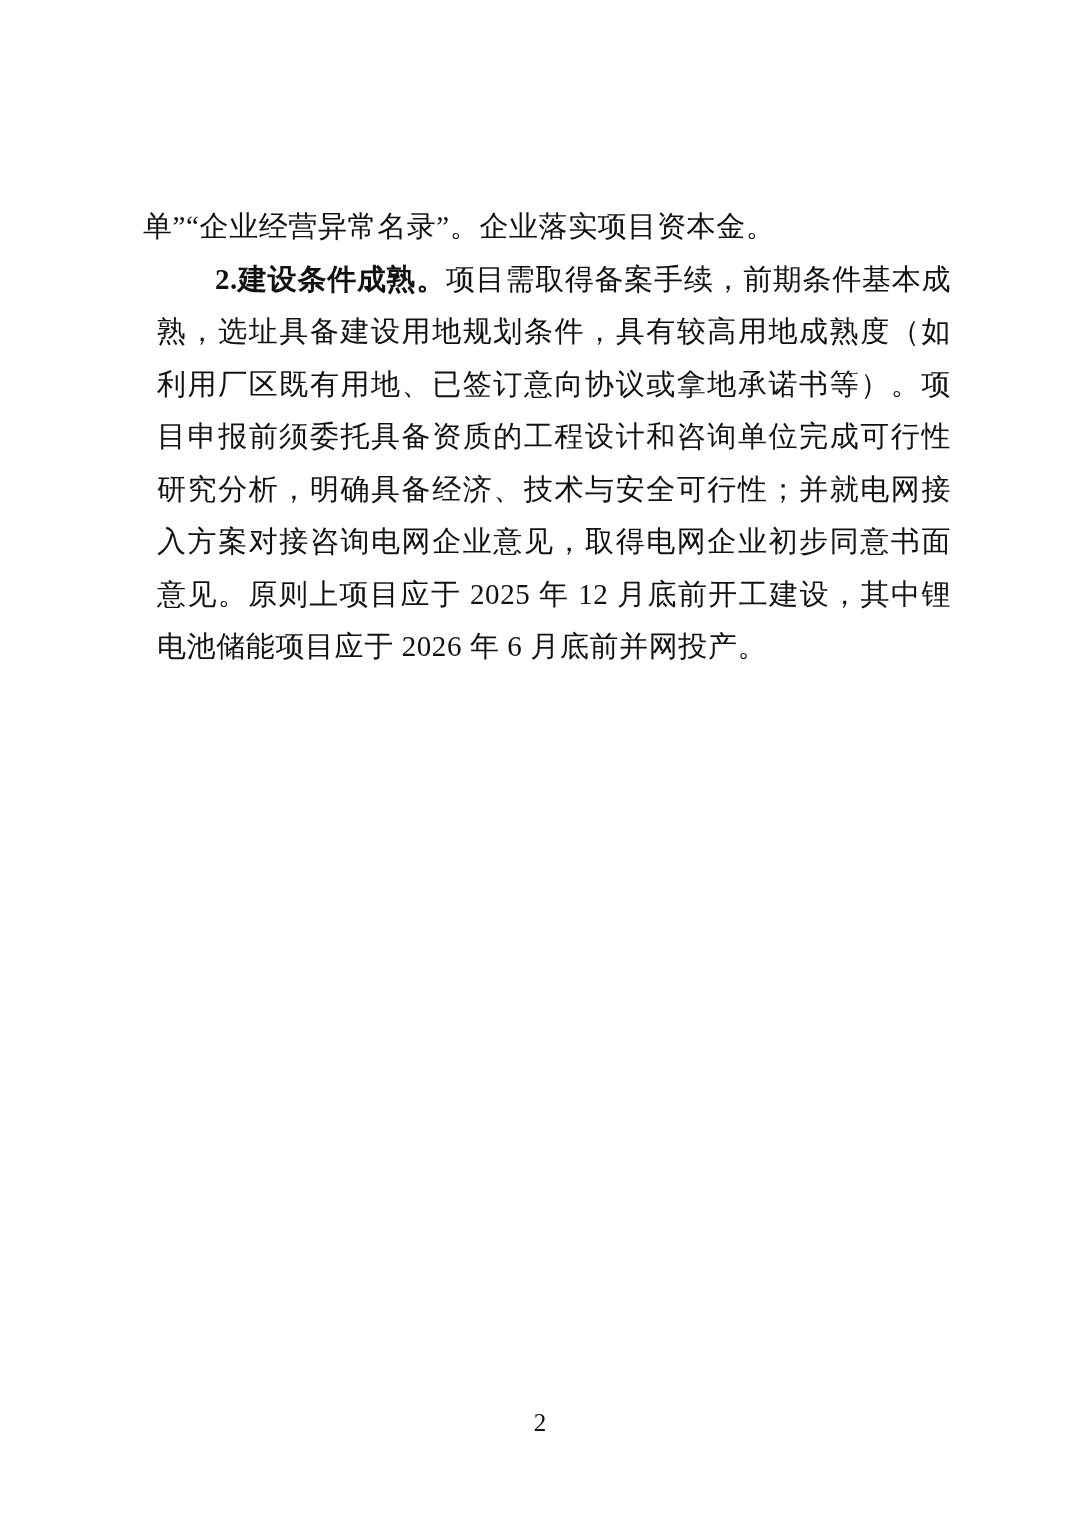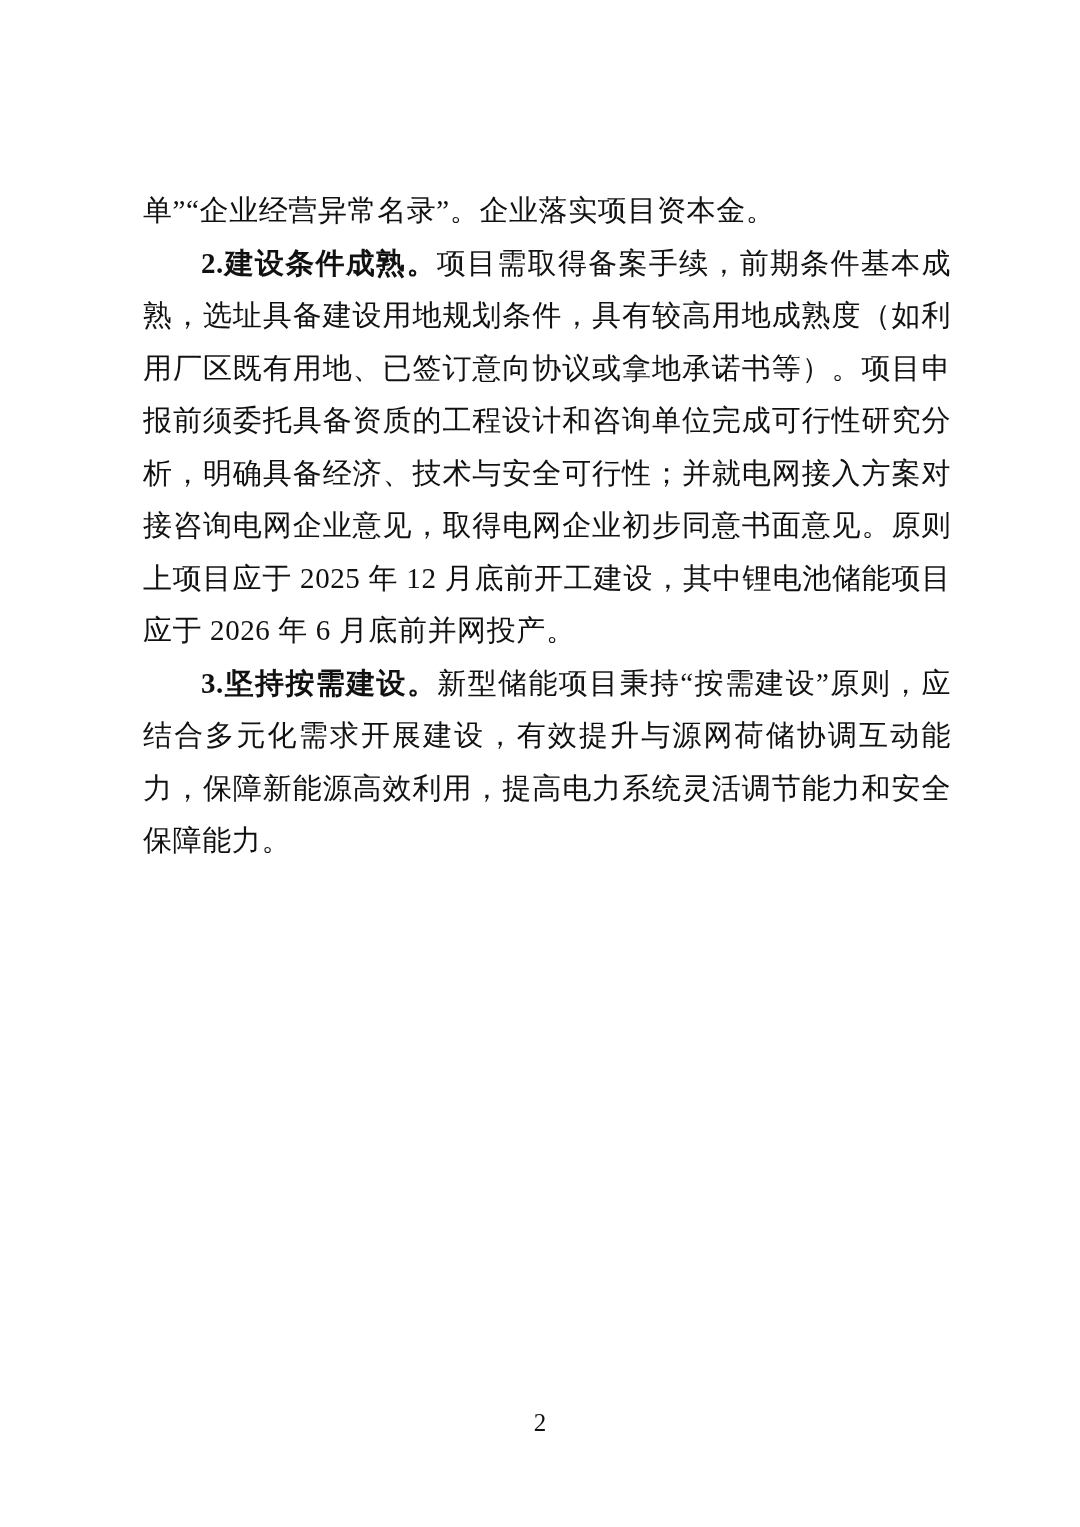--- a/index.html
+++ b/index.html
@@ -19,33 +19,34 @@
     position: absolute;
     left: 0;
     top: 0;
     width: 1080px;
     height: 1527px;
     background: #ffffff;
   }
   .text-block {
     position: absolute;
     left: 143px;
-    top: 184px;
+    top: 200px;
     width: 808px;
   }
   .para {
     margin: 0;
     font-size: 29px;
     line-height: 52.5px;
     text-align: justify;
     letter-spacing: 0.6px;
     word-break: break-all;
   }
   .para.indent {
     text-indent: 2em;
+    margin-left: 14px;
   }
   .para .lead {
     font-weight: 700;
   }
   .page-number {
     position: absolute;
     left: 0;
     top: 1408px;
     width: 100%;
     text-align: center;
@@ -59,21 +60,18 @@
 
 <div class="page">
   <div class="text-block">
 
     <p class="para">单”“企业经营异常名录”。企业落实项目资本金。</p>
 
     <p class="para indent">
       <span class="lead">2.建设条件成熟。</span><span>项目需取得备案手续，前期条件基本成熟，选址具备建设用地规划条件，具有较高用地成熟度（如利用厂区既有用地、已签订意向协议或拿地承诺书等）。项目申报前须委托具备资质的工程设计和咨询单位完成可行性研究分析，明确具备经济、技术与安全可行性；并就电网接入方案对接咨询电网企业意见，取得电网企业初步同意书面意见。原则上项目应于 2025 年 12 月底前开工建设，其中锂电池储能项目应于 2026 年 6 月底前并网投产。</span>
     </p>
 
-    <p class="para indent">
-      <span class="lead">3.坚持按需建设。</span><span>新型储能项目秉持“按需建设”原则，应结合多元化需求开展建设，有效提升与源网荷储协调互动能力，保障新能源高效利用，提高电力系统灵活调节能力和安全保障能力。</span>
-    </p>
 
 
   </div>
 
   <div class="page-number">2</div>
 </div>
 
 </body></html>

